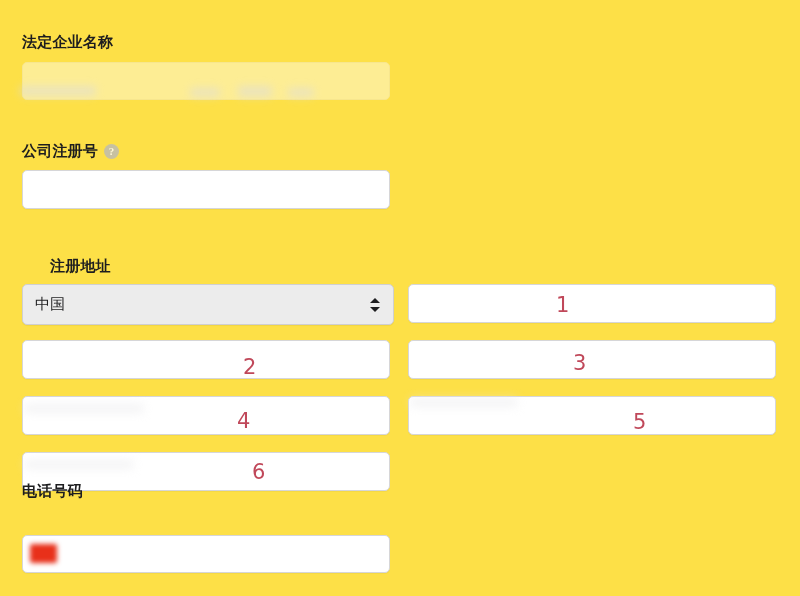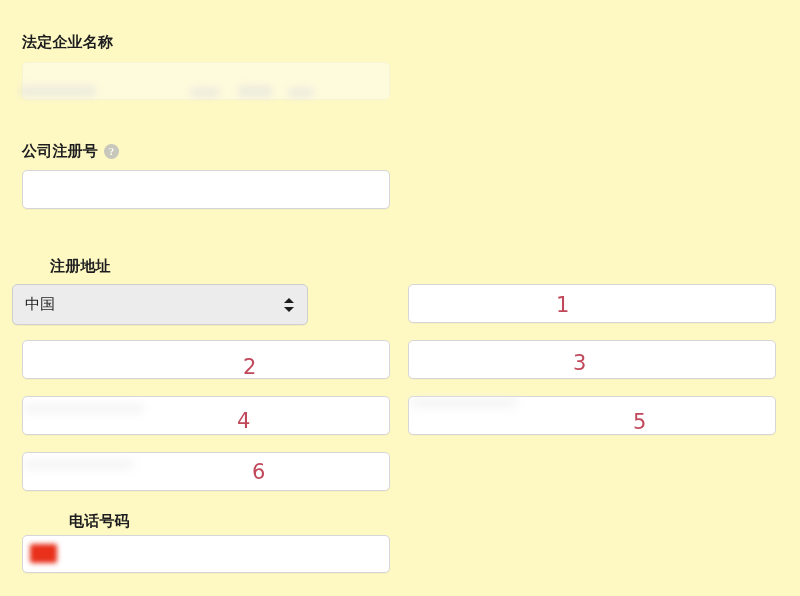--- a/index.html
+++ b/index.html
@@ -13,21 +13,21 @@
     height: 596px;
     position: relative;
     overflow: hidden;
     font-family: "Liberation Sans", "DejaVu Sans", sans-serif;
     -webkit-font-smoothing: antialiased;
   }
 
   .page {
     position: absolute;
     inset: 0;
-    background: #fef9c3;
+    background: #fde047;
   }
 
   
   .field-label {
     position: absolute;
     font-size: 15px;
     font-weight: 700;
     color: #1d1d1f;
     letter-spacing: 0.2px;
     line-height: 20px;
@@ -182,21 +182,21 @@
   </div>
 
   <div class="tf" style="left:22px; top:170px; width:368px; height:39px;">
     <div class="tf-inner"></div>
   </div>
 
   <div class="field-label" style="left:22px; top:256px;margin-left:28px;">
     <span>注册地址</span>
   </div>
 
-  <div class="sel" style="left:12px; top:284px; width:296px; height:41px;">
+  <div class="sel" style="left:22px; top:284px; width:372px; height:41px;">
     <span class="sel-value">中国</span>
     <span class="sel-arrows"></span>
   </div>
 
   <div class="tf" style="left:408px; top:284px; width:368px; height:39px;">
     <div class="tf-inner"></div>
   </div>
 
   <div class="tf" style="left:22px; top:340px; width:368px; height:39px;">
     <div class="tf-inner"></div>
@@ -215,21 +215,21 @@
   </div>
 
   <div class="tf" style="left:22px; top:452px; width:368px; height:39px;">
     <div class="tf-inner"></div>
   </div>
 
   <div class="ghost" style="left:24px; top:404px; width:120px; height:9px;"></div>
   <div class="ghost" style="left:24px; top:460px; width:110px; height:9px;"></div>
   <div class="ghost" style="left:410px; top:398px; width:108px; height:9px;"></div>
 
-  <div class="field-label" style="left:22px; top:511px;margin-left:47px;">
+  <div class="field-label" style="left:22px; top:481px;">
     <span>电话号码</span>
   </div>
 
   <div class="tf" style="left:22px; top:535px; width:368px; height:38px;">
     <div class="tf-inner"></div>
   </div>
   <div class="flag" style="left:30px; top:544px;"></div>
 
   <div class="anno" style="left:556px; top:295px;">1</div>
   <div class="anno" style="left:243px; top:357px;">2</div>

